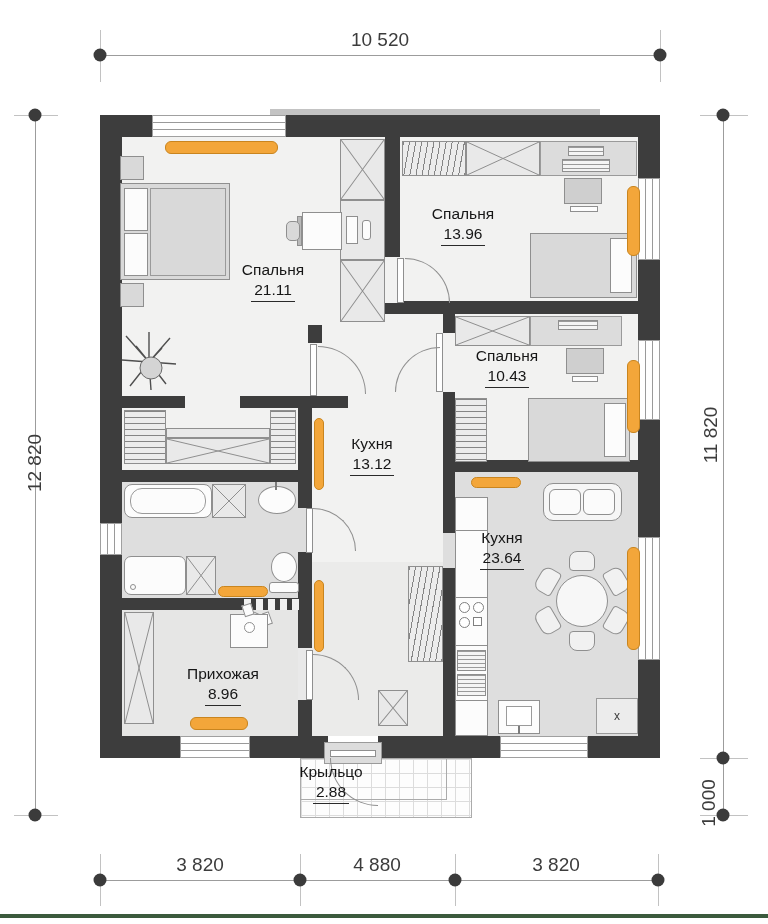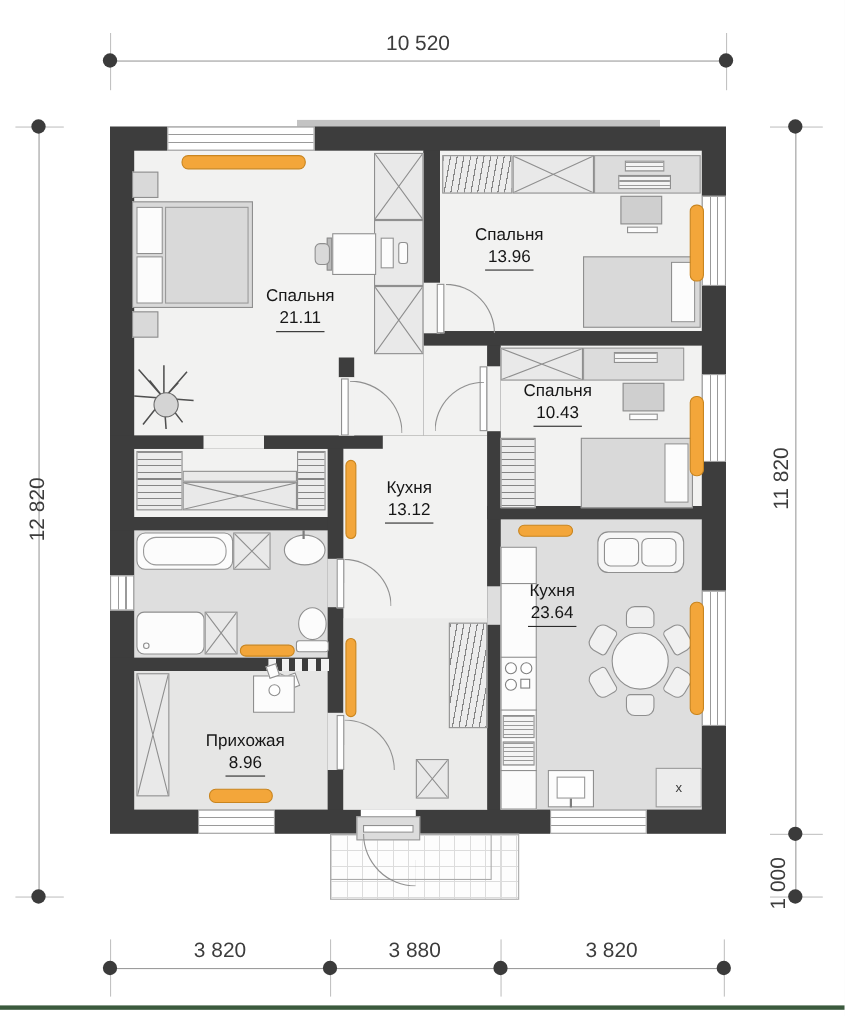--- a/index.html
+++ b/index.html
@@ -73,21 +73,21 @@
   <div class="a tick" style="left:100px;top:854px;width:1px;height:52px"></div>
   <div class="a tick" style="left:300px;top:854px;width:1px;height:52px"></div>
   <div class="a tick" style="left:455px;top:854px;width:1px;height:52px"></div>
   <div class="a tick" style="left:658px;top:854px;width:1px;height:52px"></div>
   <div class="a dline" style="left:100px;top:880px;width:558px;height:1px"></div>
   <div class="a dot" style="left:100px;top:880px"></div>
   <div class="a dot" style="left:300px;top:880px"></div>
   <div class="a dot" style="left:455px;top:880px"></div>
   <div class="a dot" style="left:658px;top:880px"></div>
   <div class="a dimtxt" style="left:150px;top:854px;width:100px">3 820</div>
-  <div class="a dimtxt" style="left:327px;top:854px;width:100px">3 880</div>
+  <div class="a dimtxt" style="left:327px;top:854px;width:100px">4 880</div>
   <div class="a dimtxt" style="left:506px;top:854px;width:100px">3 820</div>
 
   <div class="a" style="left:270px;top:109px;width:330px;height:7px;background:#c3c3c3"></div>
   <div class="a wall" style="left:100px;top:115px;width:560px;height:643px"></div>
 
   <div class="a fl" style="left:122px;top:137px;width:263px;height:259px"></div>
   <div class="a fl" style="left:400px;top:137px;width:238px;height:164px"></div>
   <div class="a fl" style="left:455px;top:314px;width:183px;height:146px"></div>
   <div class="a fl" style="left:385px;top:314px;width:58px;height:82px"></div>
   <div class="a fl" style="left:312px;top:396px;width:131px;height:340px"></div>
@@ -303,15 +303,19 @@
     <div class="ar">13.12</div>
   </div>
   <div class="a lab" style="left:163px;top:664px;width:120px">
     <div>Прихожая</div>
     <div class="ar">8.96</div>
   </div>
   <div class="a lab" style="left:442px;top:528px;width:120px">
     <div>Кухня</div>
     <div class="ar">23.64</div>
   </div>
+  <div class="a lab" style="left:271px;top:762px;width:120px">
+    <div>Крыльцо</div>
+    <div class="ar">2.88</div>
+  </div>
 
   <div class="a greenline" style="left:0;top:914px;width:768px;height:4px"></div>
 </div>
 
 </body></html>

